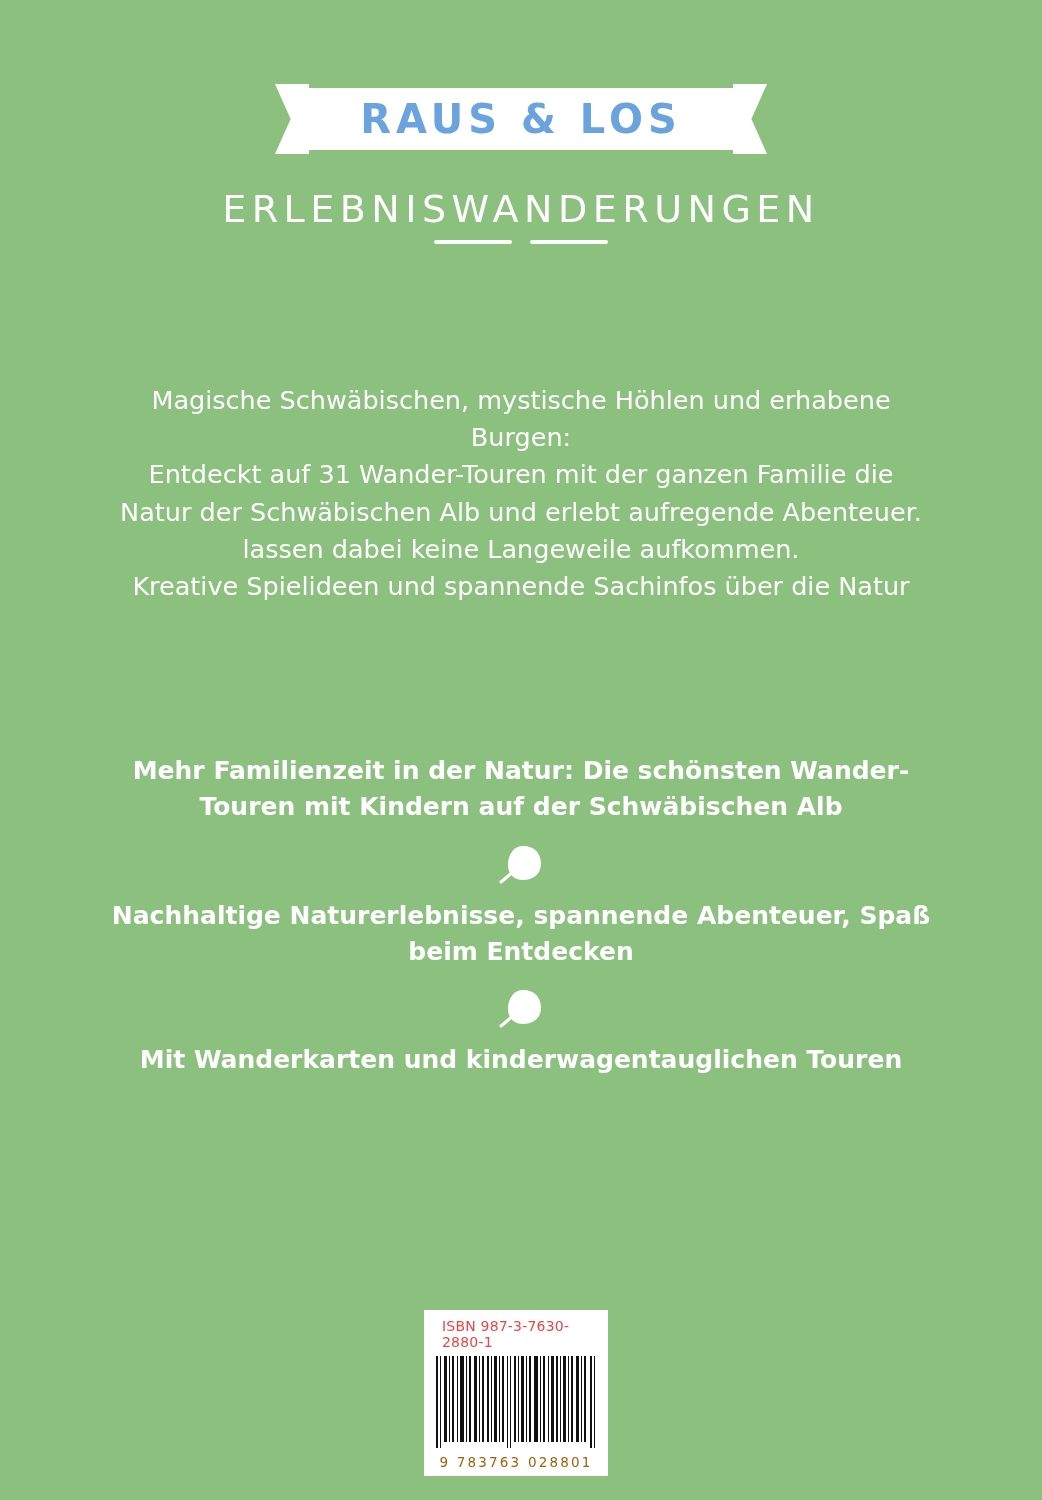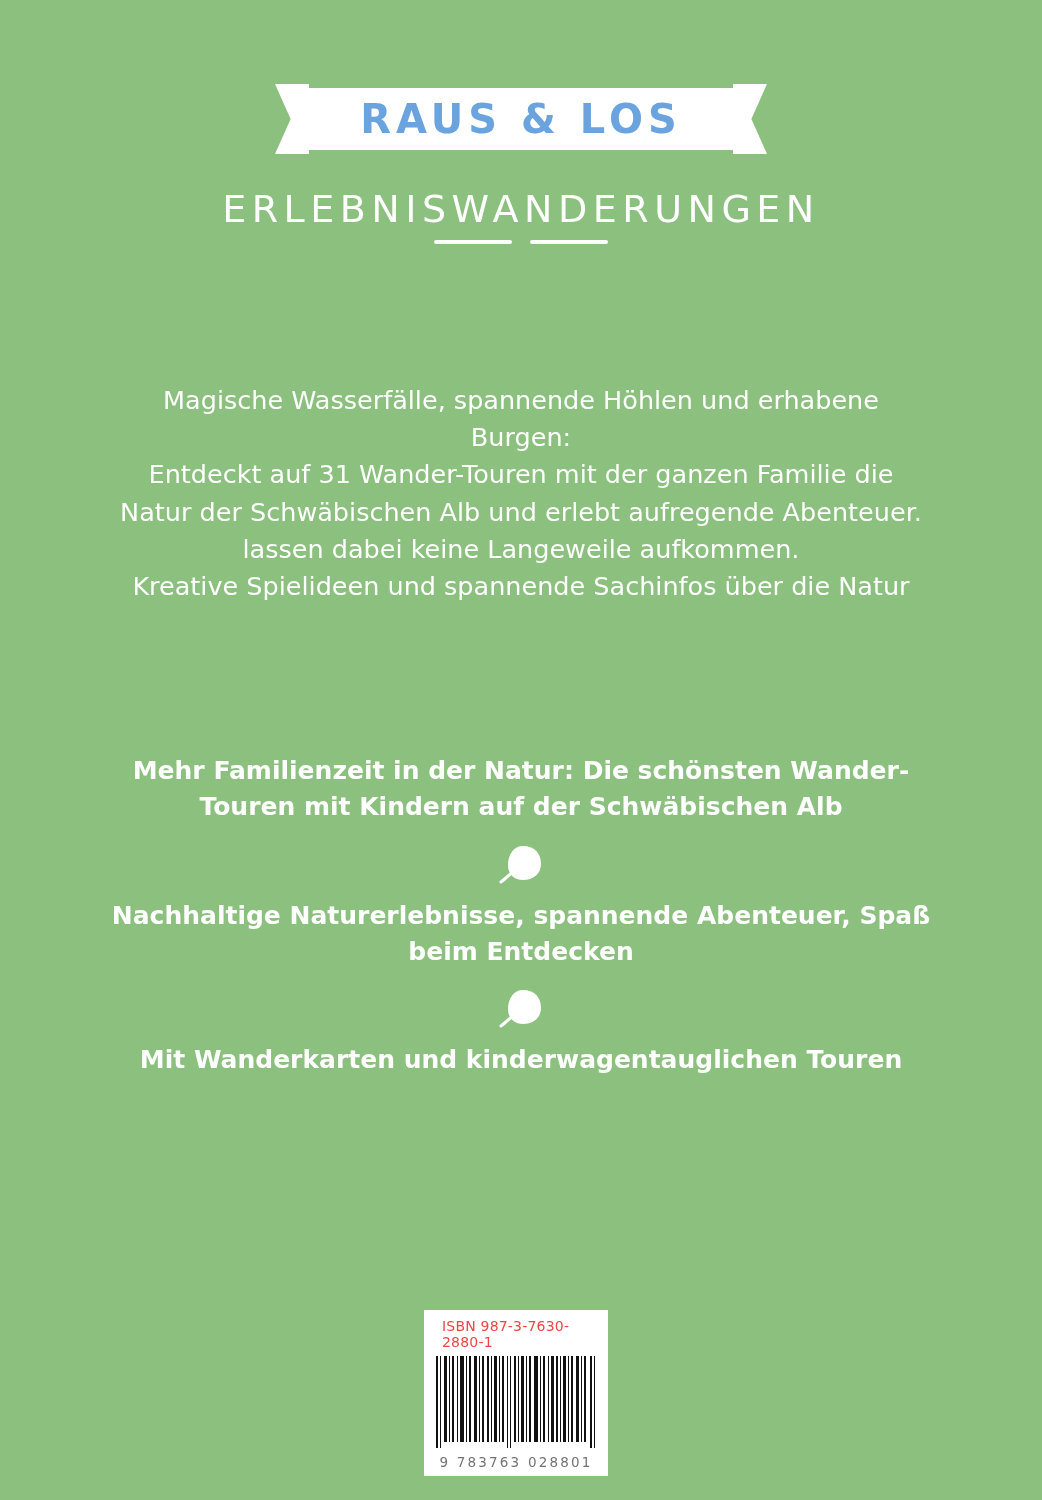--- a/index.html
+++ b/index.html
@@ -151,21 +151,21 @@
     text-align: left;
     padding-left: 10px;
     margin-bottom: 6px;
   }
   .barcode {
     height: 92px;
     width: 164px;
     margin: 0 auto;
   }
   .barcode-digits {
-    color: #737373;
+    color: #a16207;
     font-size: 13.5px;
     letter-spacing: 2.2px;
     margin-top: 2px;
     font-family: "DejaVu Sans", sans-serif;
   }
 </style>
 </head>
 <body>
 
 <div class="banner-wrap">
@@ -176,21 +176,21 @@
 
 <div class="title-block">
   <div class="title-line1">ERLEBNISWANDERUNGEN</div>
   <div class="title-line2-row">
     <span class="dash"></span>
     <span class="dash"></span>
   </div>
 </div>
 
 <div class="blurb">
-  <p>Magische Wasserfälle, spannende Höhlen und erhabene Burgen:</p>
+  <p>Magische Schwäbischen, mystische Höhlen und erhabene Burgen:</p>
   <p>Entdeckt auf 31 Wander-Touren mit der ganzen Familie die</p>
   <p>Natur der Schwäbischen Alb und erlebt aufregende Abenteuer.</p>
   <p>lassen dabei keine Langeweile aufkommen.</p>
   <p>Kreative Spielideen und spannende Sachinfos über die Natur</p>
 </div>
 
 <div class="features">
   <div class="feature">Mehr Familienzeit in der Natur: Die schönsten Wander-Touren mit Kindern auf der Schwäbischen Alb</div>
 
   <div class="leaf-sep">

